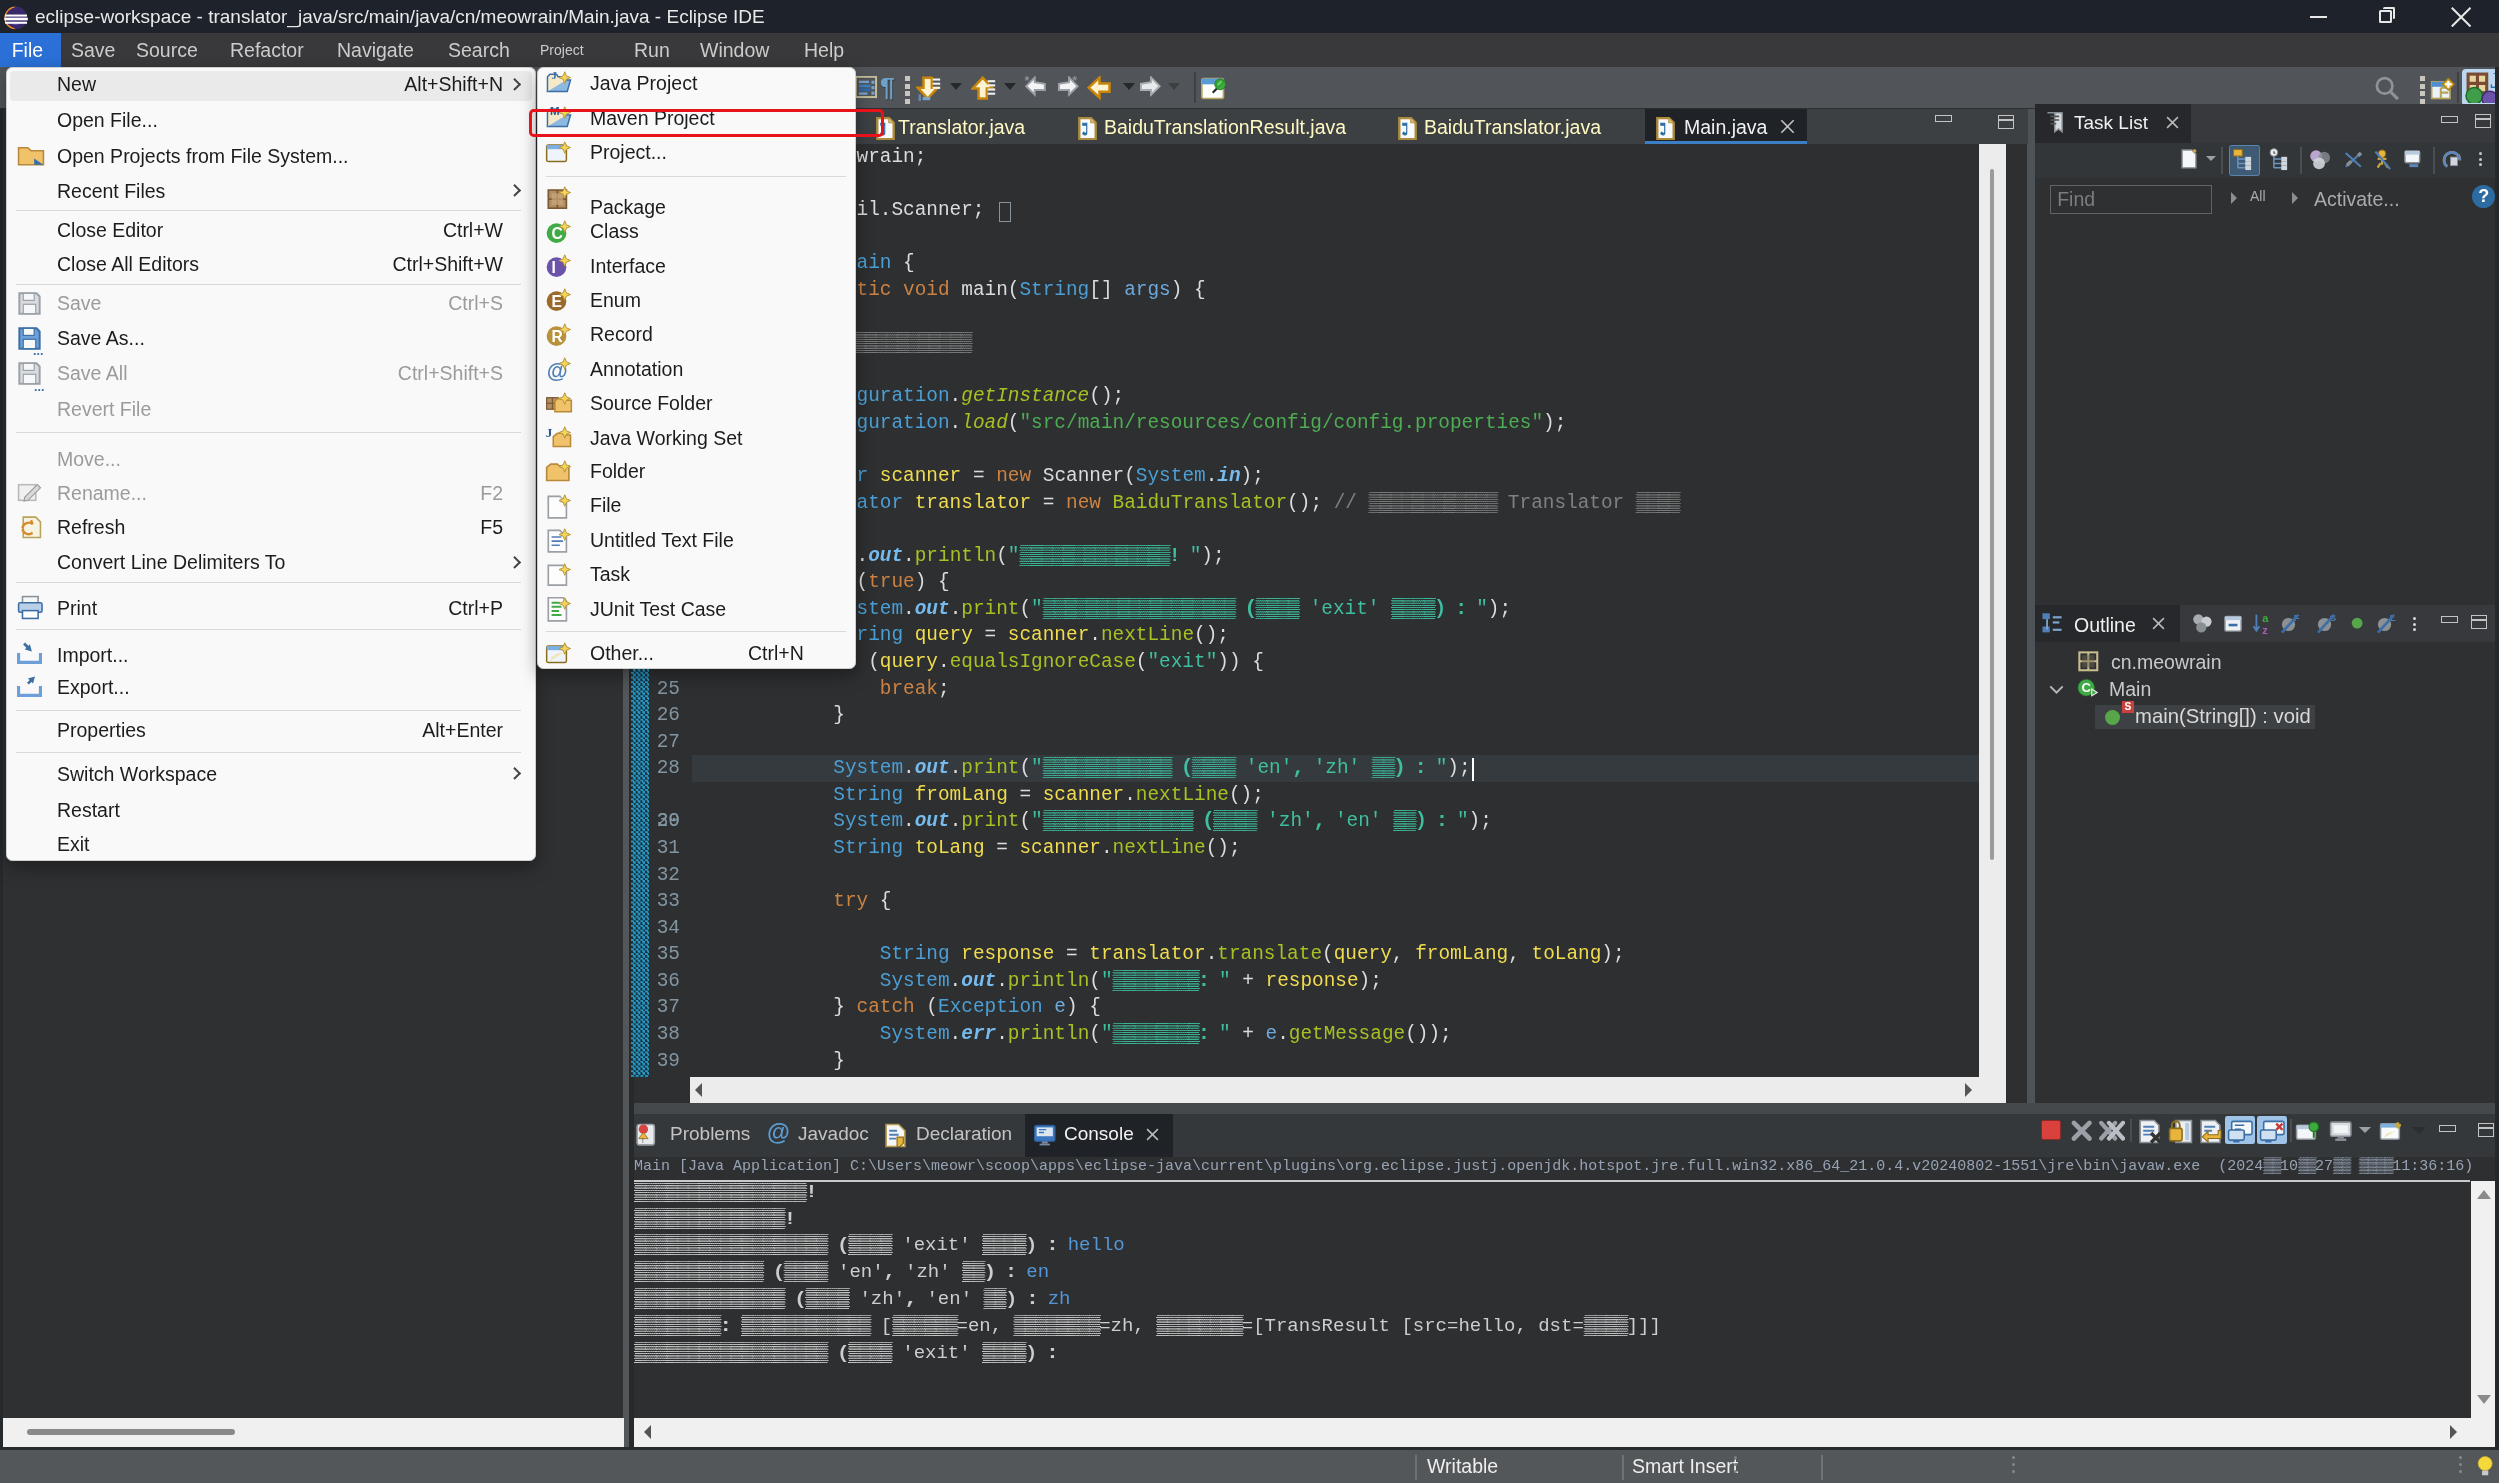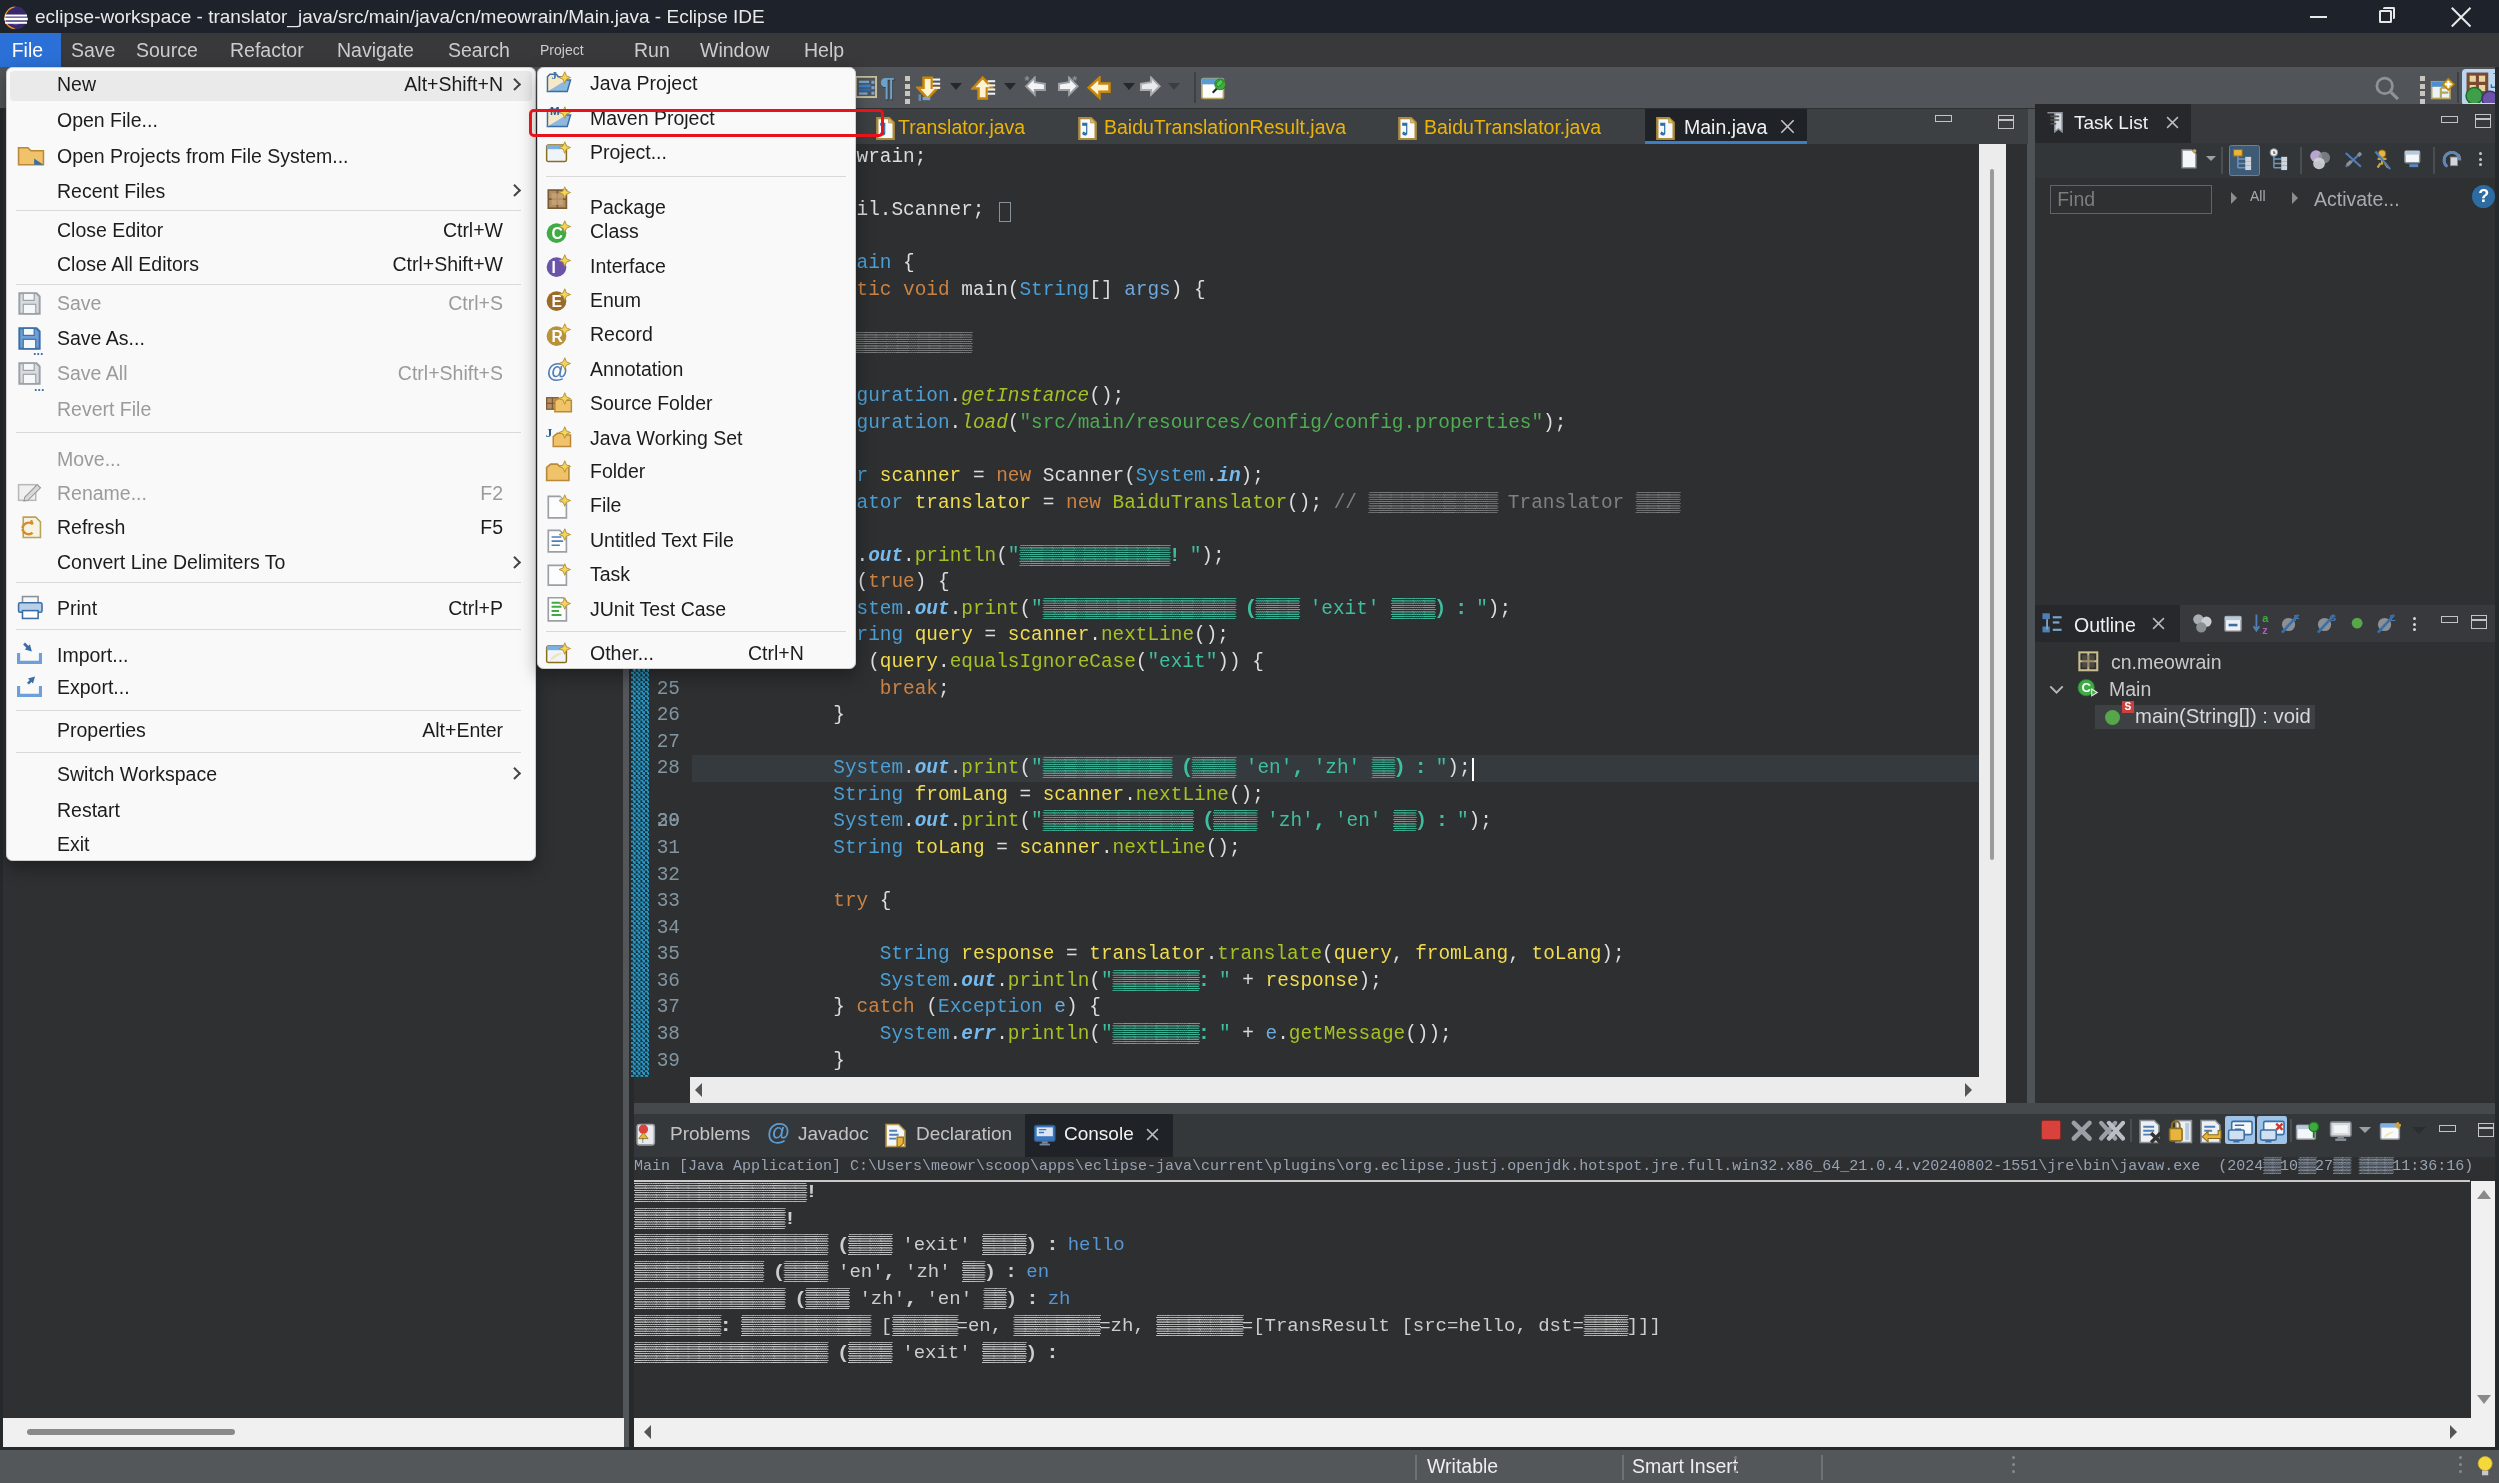--- a/index.html
+++ b/index.html
@@ -15,21 +15,21 @@
 .codeline{position:absolute;left:694px;white-space:pre;font-family:"Liberation Mono",monospace;font-size:19.4px;line-height:26.6px;height:26.6px;color:#dcdcdc;transform:translateX(-0.4px)}
 .gnum{position:absolute;width:43px;text-align:right;font-family:"Liberation Mono",monospace;font-size:19.4px;line-height:26.6px;color:#8295a1}
 .conline{position:absolute;left:634px;white-space:pre;font-family:"Liberation Mono",monospace;font-size:19px;line-height:27px;color:#cdcdcd}
 .conline i.cj{letter-spacing:-0.7px}
 .menuitem{position:absolute;left:57px;font-size:19.5px;color:#1c1c1c;white-space:pre}
 .mshort{position:absolute;font-size:19.5px;color:#1c1c1c;text-align:right}
 .gray{color:#9b9b9b!important}
 .marrow{position:absolute;width:9.4px;height:9.4px;border:solid #444;border-width:2px 2px 0 0;transform:rotate(45deg)}
 .sep{position:absolute;left:9.4px;right:9.4px;height:0.8px;background:#d9d9d9}
 .subitem{position:absolute;left:590px;font-size:19.5px;color:#1c1c1c;white-space:pre}
-.tabtxt{font-size:19.5px;color:#eab308;white-space:pre}
+.tabtxt{font-size:19.5px;color:#fef9c3;white-space:pre}
 </style></head><body>
 <div class="abs" style="left:0;top:0;width:2500px;height:33px;background:#1d222b"></div>
 <svg class="abs" style="left:2.3px;top:4.7px" width="26.6" height="26.6" viewBox="0 0 34 34">
 <circle cx="17.5" cy="16.5" r="14.5" fill="#3b2c70"></circle>
 <path d="M17.5 2 A14.5 14.5 0 0 0 17.5 31 A16.2 16.2 0 0 1 17.5 2z" fill="#f7941e"></path>
 <circle cx="17.5" cy="16.5" r="13" fill="#39296b"></circle>
 <path d="M9 22 A11.5 11.5 0 0 0 26 22z" fill="#5b4a9d"></path>
 <rect x="4" y="12.2" width="28" height="2.6" fill="#fff"></rect>
 <rect x="3" y="16.2" width="30" height="3.4" fill="#fff"></rect>
 <rect x="4" y="21.4" width="28" height="2.6" fill="#fff"></rect>

